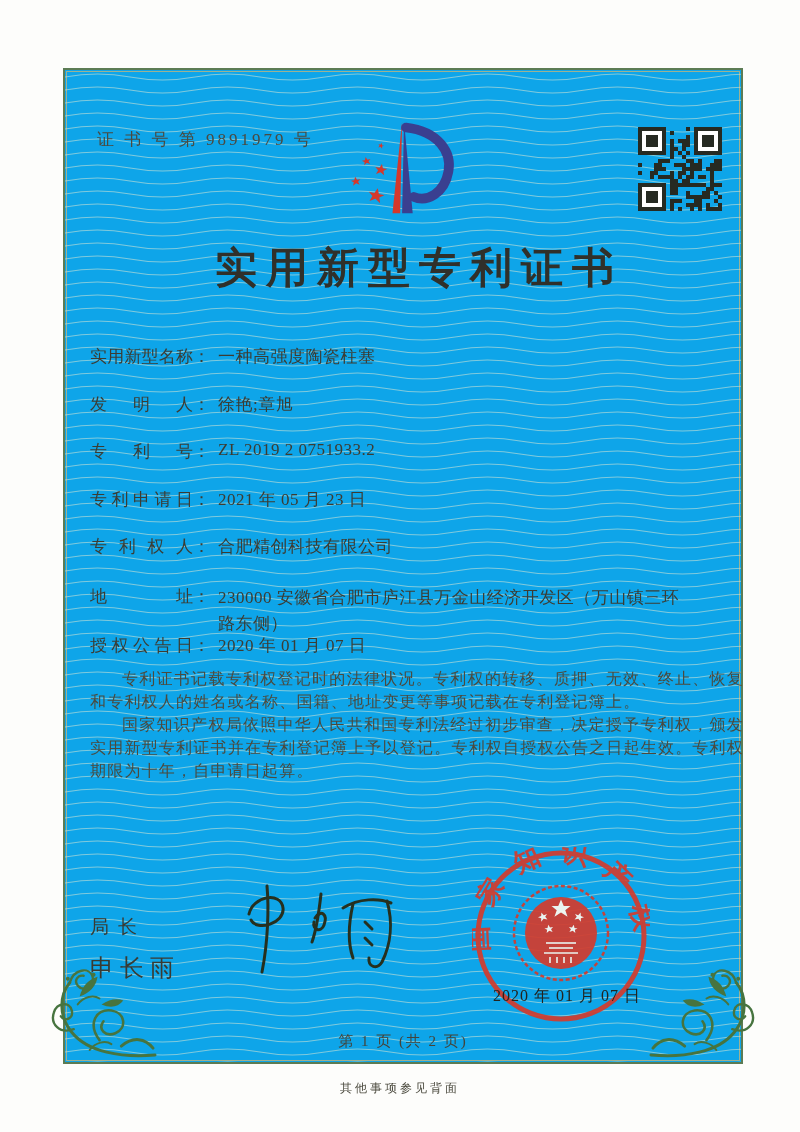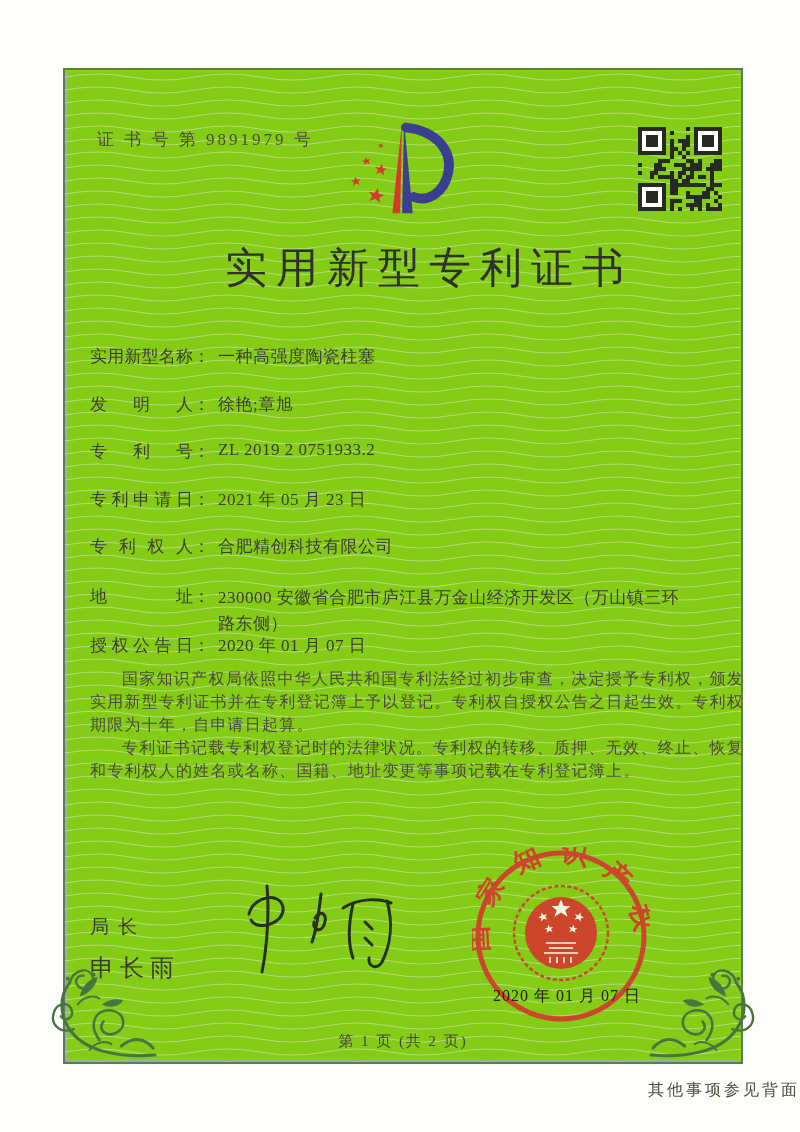--- a/index.html
+++ b/index.html
@@ -7,38 +7,38 @@
   body {
     position:relative;
     background:#fdfdfb;
     font-family:"Liberation Serif","DejaVu Serif",serif;
     color:#3c3c33;
     overflow:hidden;
   }
   .frame {
     position:absolute; left:63px; top:68px; width:680px; height:996px;
     border:2px solid #5c7c54;
-    background:#84cc16;
+    background:#0ea5e9;
   }
   .frame-inner-line {
     position:absolute; inset:1px; border:1px solid #9cb193; pointer-events:none;
   }
   .guilloche { position:absolute; inset:0; width:100%; height:100%; opacity:.55; }
   .content { position:absolute; inset:0; }
 
   .cert-number {
     position:absolute; left:32px; top:58px;
     font-size:17px; letter-spacing:3px; color:#4a4a40;
   }
   .logo { position:absolute; left:277px; top:44px; width:126px; height:106px; }
   .qr { position:absolute; left:573px; top:57px; width:84px; height:84px; }
 
   .title {
-    position:absolute; left:14px; top:170px; width:100%;
-    text-align:center; font-size:42px; font-weight:normal;
+    position:absolute; left:4px; top:170px; width:100%;
+    text-align:center; font-size:42px; font-weight:bold;
     letter-spacing:9px; color:#30302a;padding-left:24px;
   }
 
   .fields { position:absolute; left:0; top:0; width:100%; }
   .frow { position:absolute; left:25px; font-size:17px; white-space:nowrap; }
   .frow .flabel {
     display:inline-block; width:103px; vertical-align:top;
     text-align:justify; text-align-last:justify; letter-spacing:0;
   }
   .frow .colon { display:inline-block; vertical-align:top; }
@@ -63,22 +63,22 @@
   .seal-date {
     position:absolute; left:428px; top:916px; width:220px;
     font-size:16px; color:#23231e; letter-spacing:1px; z-index:5;
   }
 
   .page-number {
     position:absolute; left:0; top:962px; width:100%; text-align:center;
     font-size:15px; letter-spacing:2px; color:#44443a;
   }
   .back-note {
-    position:absolute; left:0; top:1080px; width:100%; text-align:right;
-    font-size:16px; letter-spacing:3px; color:#4c4b3f;
+    position:absolute; left:0; top:1080px; width:100%; text-align:center;
+    font-size:12px; letter-spacing:3px; color:#4c4b3f;
   }
 
   .flourish { position:absolute; width:114px; height:129px; z-index:2; }
   .flourish.left  { left:-21px; bottom:-2px; }
   .flourish.right { right:-21px; bottom:-2px; transform:scaleX(-1); }
 </style>
 </head>
 <body>
 
 <div class="frame">
@@ -306,22 +306,22 @@
       </div>
       <div class="frow wrap" style="top:515px">
         <span class="flabel">地址</span><span class="colon">：</span><span class="fvalue">230000 安徽省合肥市庐江县万金山经济开发区（万山镇三环路东侧）</span>
       </div>
       <div class="frow" style="top:564px">
         <span class="flabel">授权公告日</span><span class="colon">：</span><span class="fvalue">2020 年 01 月 07 日</span>
       </div>
     </div>
 
     <div class="paragraphs">
+      <p>专利证书记载专利权登记时的法律状况。专利权的转移、质押、无效、终止、恢复和专利权人的姓名或名称、国籍、地址变更等事项记载在专利登记簿上。</p>
       <p>国家知识产权局依照中华人民共和国专利法经过初步审查，决定授予专利权，颁发实用新型专利证书并在专利登记簿上予以登记。专利权自授权公告之日起生效。专利权期限为十年，自申请日起算。</p>
-      <p>专利证书记载专利权登记时的法律状况。专利权的转移、质押、无效、终止、恢复和专利权人的姓名或名称、国籍、地址变更等事项记载在专利登记簿上。</p>
     </div>
 
     <div class="sig-title">局长</div>
     <div class="sig-name">申长雨</div>
     <svg class="signature" viewBox="0 0 190 102" xmlns="http://www.w3.org/2000/svg">
       <g fill="none" stroke="#26301f" stroke-width="3" stroke-linecap="round">
         <path d="M22,36 C26,18 54,13 56,30 C58,45 30,54 24,42"></path>
         <path d="M40,8 C42,30 41,64 35,94"></path>
         <path d="M88,40 C94,31 101,36 97,47 C94,55 85,52 87,44"></path>
         <path d="M94,16 C92,34 90,50 85,64"></path>

